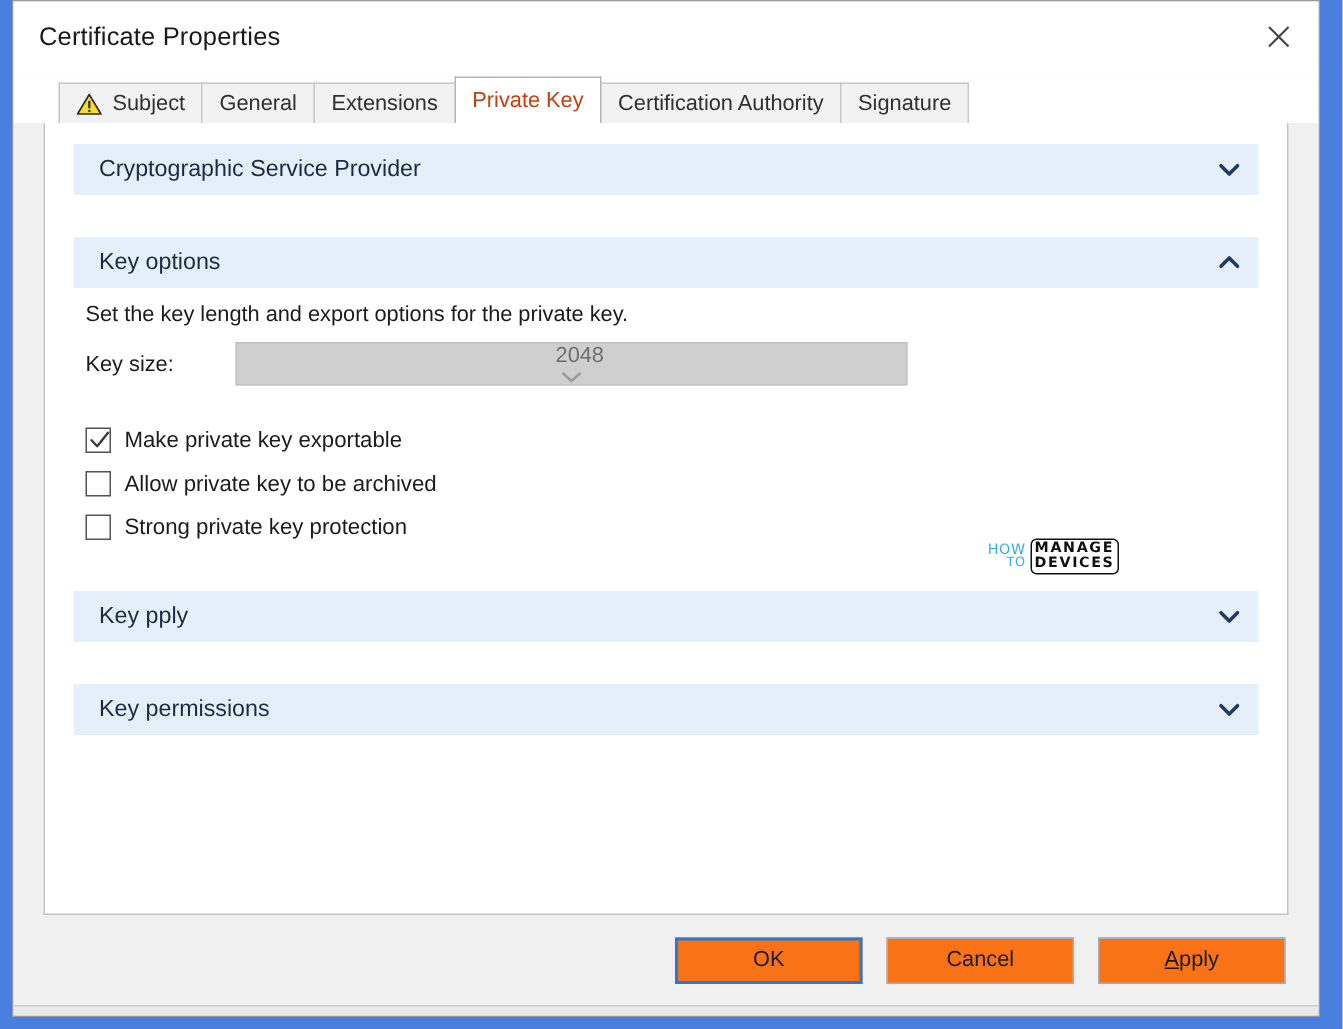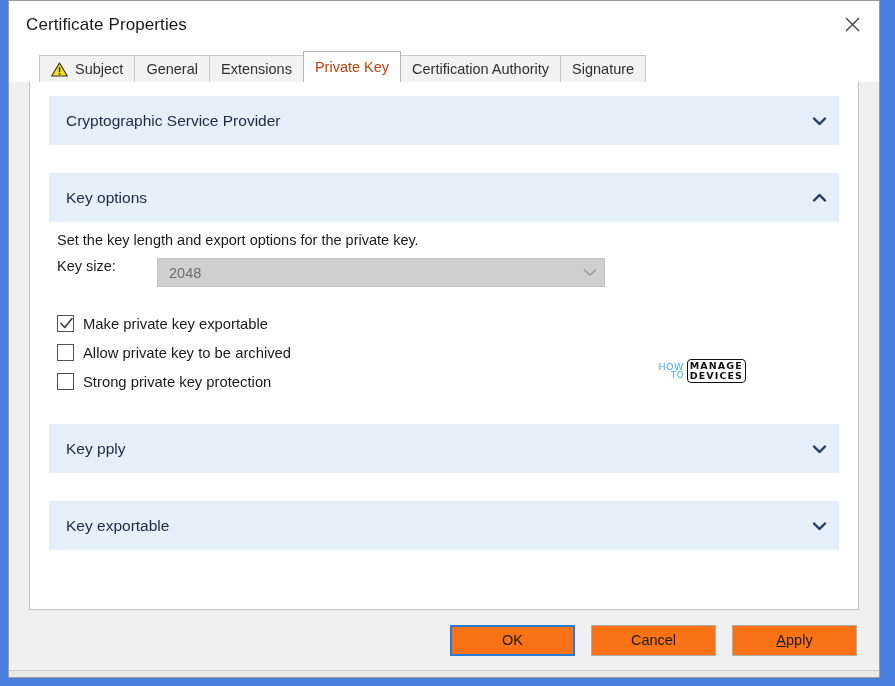--- a/index.html
+++ b/index.html
@@ -121,21 +121,21 @@
     box-sizing: border-box;
     padding: 14px 19px 0 19px;
     position: relative;
     overflow: hidden;
     margin-top: -1px;
   }
 
   
   .section-header {
     background: #e4effa;
-    height: 49px;
+    height: 34px;
     display: flex;
     align-items: center;
     padding: 0 12px 0 17px;
     box-sizing: border-box;
     cursor: default;
     position: relative;
   }
   .section-header .sh-title {
     font-size: 15.5px;
     color: #1d2a44;
@@ -153,39 +153,40 @@
     margin: 4px 0 10px 0;
   }
 
   .spacer-22 { height: 22px; }
   .spacer-28 { height: 28px; }
   .spacer-14 { height: 14px; }
 
   
   .field-row {
     display: flex;
-    align-items: flex-start;
+    align-items: center;
     margin: 0 0 14px 0;
   }
   .field-label {
     font-size: 14.5px;
     color: #1b1b1b;
     width: 100px;
     flex: 0 0 auto;
   }
   .combo {
     width: 448px;
     height: 29px;
     background: #cfcfcf;
     border: 1px solid #c2c2c2;
     box-sizing: border-box;
     display: flex;
     align-items: center;
     position: relative;
     cursor: default;
+    flex-direction: column;
   }
   .combo .combo-val {
     font-size: 14.5px;
     color: #6e6e6e;
     padding-left: 11px;
     flex: 1 1 auto;
   }
   .combo .combo-arrow {
     width: 28px;
     display: flex;
@@ -415,21 +416,21 @@
           <span class="chev-wrap">
             <svg class="chev" width="15" height="10" viewBox="0 0 15 10">
               <polyline points="2,2.5 7.5,8 13,2.5" fill="none" stroke="#243a66" stroke-width="2.4" stroke-linecap="round" stroke-linejoin="round"></polyline>
             </svg>
           </span>
         </div>
 
         <div class="spacer-28"></div>
 
         <div class="section-header">
-          <span class="sh-title">Key exportable</span>
+          <span class="sh-title">Key permissions</span>
           <span class="chev-wrap">
             <svg class="chev" width="15" height="10" viewBox="0 0 15 10">
               <polyline points="2,2.5 7.5,8 13,2.5" fill="none" stroke="#243a66" stroke-width="2.4" stroke-linecap="round" stroke-linejoin="round"></polyline>
             </svg>
           </span>
         </div>
 
         <div class="watermark">
           <div class="wm-left">
             <span class="wm-how">HOW</span>

